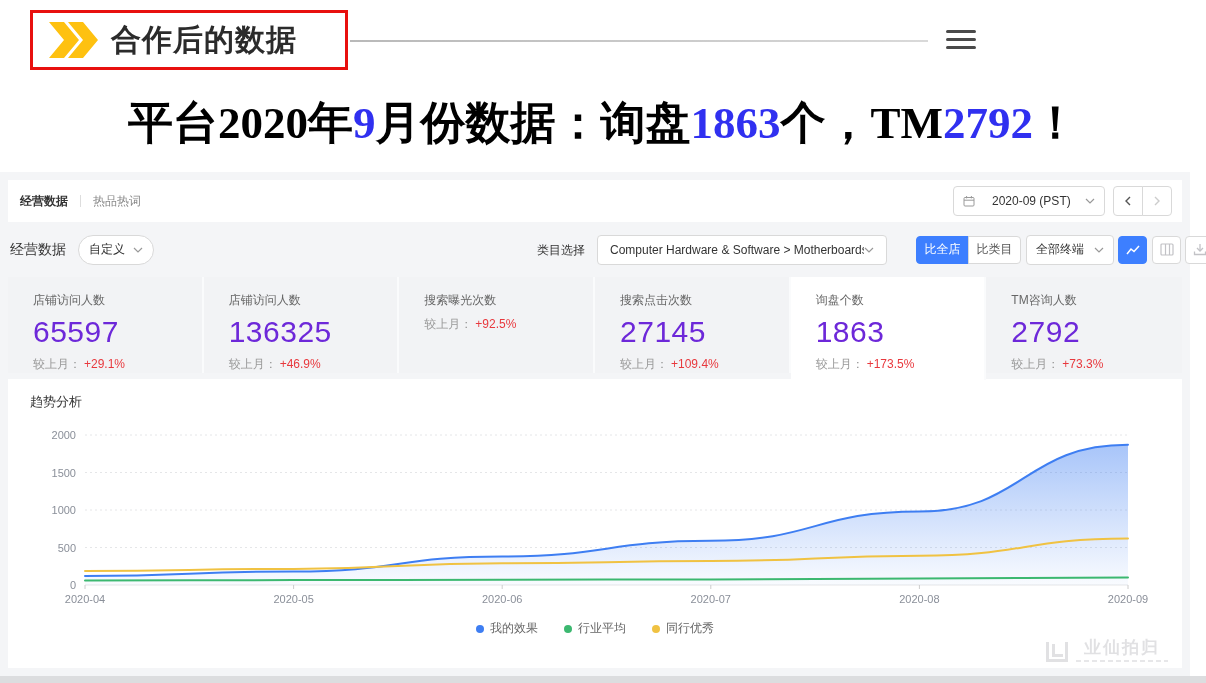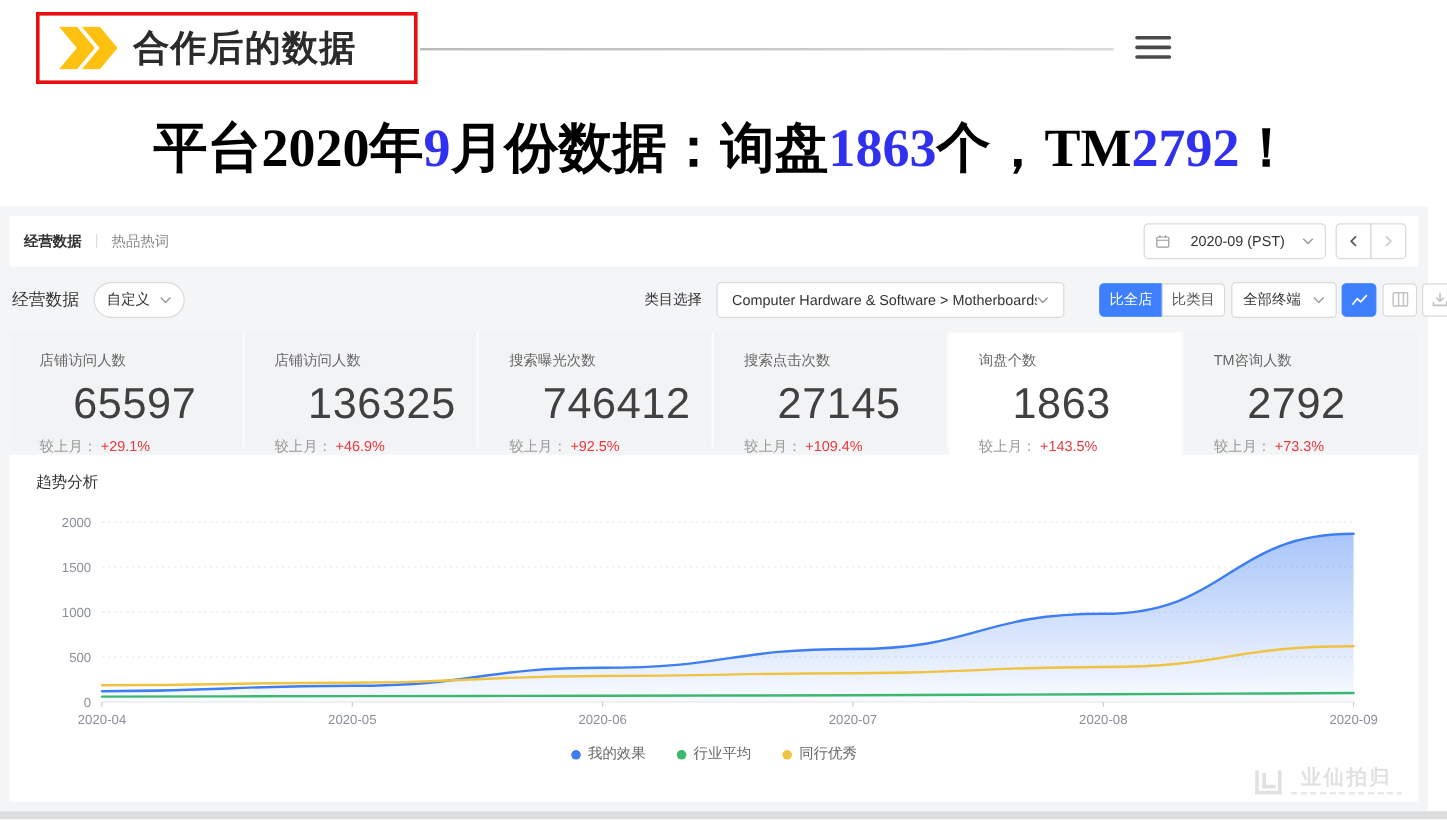--- a/index.html
+++ b/index.html
@@ -64,21 +64,21 @@
     display:flex; align-items:center; justify-content:center; cursor:pointer; }
   .icon-btn.blue { background:#3d7fff; border-color:#3d7fff; }
   .ib-chart { left:1110px; } .ib-table { left:1144px; } .ib-dl { left:1177px; }
 
   
   .cards { position:relative; display:flex; height:96px; }
   .card { width:198.3px; height:96px; background:#f2f3f5; border-right:2px solid #fafbfc; padding:15px 0 0 25px; }
   .card:last-child { border-right:none; }
   .card.active { background:#fff; height:103px; position:relative; z-index:1; }
   .card-label { font-size:12px; color:#666; }
-  .card-value { font-size:36px; color:#404040; margin-top:6px; letter-spacing:0.5px;margin-left:28px; }
+  .card-value { font-size:30px; color:#6d28d9; margin-top:6px; letter-spacing:0.5px; }
   .card-mom { font-size:12px; color:#999; margin-top:7px; }
   .card-mom .pct { color:#e8383d; margin-left:3px; }
 
   
   .chart-panel { position:relative; margin-top:6px; height:289px; background:#fff; padding-top:14px; }
   .chart-title { font-size:13px; color:#333; padding-left:22px; }
   #trend-svg { display:block; width:1190px; height:190px; margin-top:13px; }
   .legend { display:flex; justify-content:center; align-items:center; gap:26px; margin-top:6px; }
   .legend-item { display:flex; align-items:center; gap:6px; font-size:12px; color:#666; cursor:pointer; }
   .legend-dot { width:8px; height:8px; border-radius:50%; display:inline-block; }
@@ -203,32 +203,31 @@
         <div class="card-value">65597</div>
         <div class="card-mom"><span>较上月：</span><span class="pct">+29.1%</span></div>
       </div>
       <div class="card">
         <div class="card-label">店铺访问人数</div>
         <div class="card-value">136325</div>
         <div class="card-mom"><span>较上月：</span><span class="pct">+46.9%</span></div>
       </div>
       <div class="card">
         <div class="card-label">搜索曝光次数</div>
-        <div class="card-value">746412</div>
         <div class="card-mom"><span>较上月：</span><span class="pct">+92.5%</span></div>
       </div>
       <div class="card">
         <div class="card-label">搜索点击次数</div>
         <div class="card-value">27145</div>
         <div class="card-mom"><span>较上月：</span><span class="pct">+109.4%</span></div>
       </div>
       <div class="card active">
         <div class="card-label">询盘个数</div>
         <div class="card-value">1863</div>
-        <div class="card-mom"><span>较上月：</span><span class="pct">+143.5%</span></div>
+        <div class="card-mom"><span>较上月：</span><span class="pct">+173.5%</span></div>
       </div>
       <div class="card">
         <div class="card-label">TM咨询人数</div>
         <div class="card-value">2792</div>
         <div class="card-mom"><span>较上月：</span><span class="pct">+73.3%</span></div>
       </div>
     </div>
 
     <div class="chart-panel">
       <div class="chart-title">趋势分析</div>

